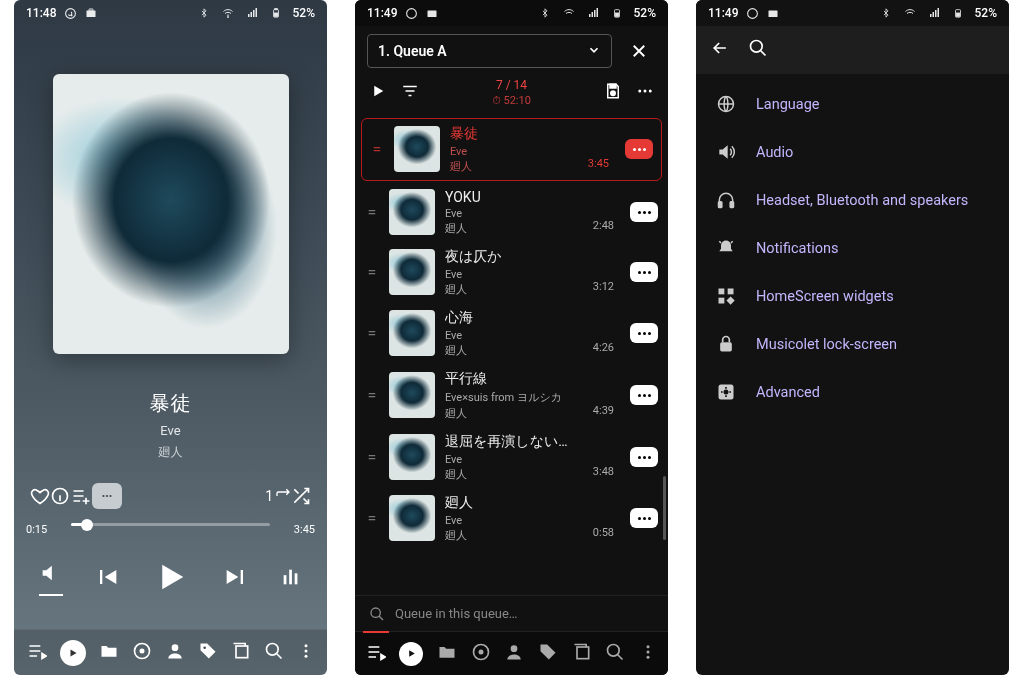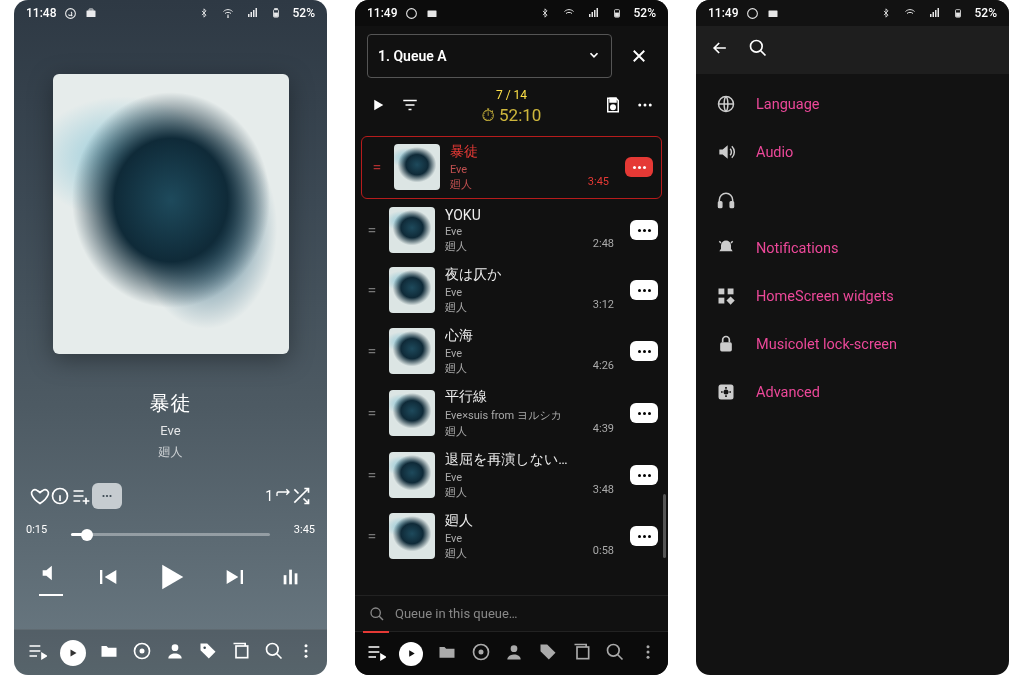--- a/index.html
+++ b/index.html
@@ -1,20 +1,20 @@
 <!DOCTYPE html>
 <html><head>
 <meta charset="utf-8">
 <style>
   * { box-sizing: border-box; margin: 0; padding: 0; }
   html, body { width: 1024px; height: 675px; font-family: -apple-system, Roboto, "Segoe UI", sans-serif; background: #fff; overflow: hidden; }
   body { display: flex; gap: 28px; padding: 0 14px; }
 
   .phone {
-    width: 313px; height: 675px; border-radius: 14px; overflow: hidden;
+    width: 313px; height: 675px; border-radius: 6px; overflow: hidden;
     display: flex; flex-direction: column; color: #fff; position: relative;
   }
 
   
   .np { background: linear-gradient(180deg,#2e3944 0%,#3c4954 30%,#4d5a63 60%,#6b7a83 100%); }
   .statusbar { height: 26px; display:flex; justify-content:space-between; align-items:center; padding:0 12px; font-size:12px; font-weight:500; }
   .sb-left { display:flex; gap:8px; align-items:center; }
   .sb-right { display:flex; gap:12px; align-items:center; }
   .sb-right svg, .sb-left svg { opacity:.9; }
   .np .album-art {
@@ -26,38 +26,38 @@
       #e6eceb;
     box-shadow: 0 6px 24px rgba(0,0,0,.35);
   }
   .np .meta { text-align:center; margin-top:36px; }
   .np .title { font-size:20px; font-weight:500; letter-spacing:1px; }
   .np .artist { font-size:13px; margin-top:6px; opacity:.85; }
   .np .album { font-size:12px; margin-top:6px; opacity:.7; }
   .np .row-icons { display:flex; justify-content:space-between; align-items:center; padding:0 16px; margin-top:22px; }
   .np .row-icons .chip { width:30px; height:26px; border-radius:6px; background:#c6ccd0; display:flex; align-items:center; justify-content:center; }
   .np .row-icons .chip svg { color:#3a4750; }
-  .np .seek { display:flex; align-items:flex-end; gap:24px; padding:0 12px; margin-top:14px; font-size:11px; }
+  .np .seek { display:flex; align-items:flex-start; gap:24px; padding:0 12px; margin-top:14px; font-size:11px; }
   .np .seek .track { flex:1; height:3px; background:rgba(255,255,255,.35); border-radius:2px; position:relative; }
   .np .seek .fill { position:absolute; left:0; top:0; bottom:0; width:8%; background:#fff; border-radius:2px; }
   .np .seek .thumb { position:absolute; left:8%; top:50%; width:12px; height:12px; border-radius:50%; background:#fff; transform:translate(-50%,-50%); }
   .np .transport { display:flex; justify-content:space-around; align-items:center; margin-top:20px; padding:0 10px; }
   .np .transport svg { color:#fff; }
   .np .transport .ind { width:24px; height:2px; background:#fff; margin:6px auto 0; }
   .np .btmbar { margin-top:auto; height:46px; background:rgba(0,0,0,.18); display:flex; align-items:center; justify-content:space-around; padding:0 6px; border-top:1px solid rgba(255,255,255,.08);}
   .np .btmbar .playchip { width:26px; height:26px; border-radius:50%; background:#fff; display:flex; align-items:center; justify-content:center; }
 
   
   .q { background:#111; }
   .q .statusbar { background:#0c0c0c; }
   .q .selector { display:flex; gap:10px; padding:8px 12px 6px; align-items:center; }
-  .q .dropdown { flex:1; height:44px; border:1px solid #555; border-radius:4px; display:flex; align-items:center; justify-content:space-between; padding:0 10px; font-size:14px; font-weight:600;}
+  .q .dropdown { flex:1; height:34px; border:1px solid #555; border-radius:4px; display:flex; align-items:center; justify-content:space-between; padding:0 10px; font-size:14px; font-weight:600;}
   .q .xbtn { width:34px; height:34px; display:flex; align-items:center; justify-content:center; }
   .q .qhead { display:flex; align-items:center; padding:4px 14px 8px; gap:14px; font-size:12px; }
-  .q .qhead .center { flex:1; text-align:center; line-height:1.3; color:#fde047;}
+  .q .qhead .center { flex:1; text-align:center; line-height:1.3; color:#ef4444;}
   .q .list { flex:1; overflow:hidden; position:relative; }
   .q .scrollind { position:absolute; right:2px; top:360px; width:3px; height:64px; background:#555; border-radius:2px;}
   .q .item { display:flex; align-items:center; padding:6px 10px 6px 10px; gap:10px; position:relative; }
   .q .item .drag { color:#777; font-size:16px; width:14px; text-align:center;}
   .q .item .art { width:46px; height:46px; border-radius:4px;
     background: radial-gradient(ellipse 60% 55% at 50% 45%, #1e4a5c 0%, #0f2a38 40%, transparent 70%),
                 radial-gradient(ellipse 70% 40% at 30% 30%, rgba(120,190,210,.8) 0%, transparent 55%),
                 #dce5e4;}
   .q .item .txt { flex:1; min-width:0; }
   .q .item .t { font-size:14px; color:#eee; white-space:nowrap; overflow:hidden; text-overflow:ellipsis;}
@@ -77,21 +77,21 @@
   .q .btmbar2 .active-underline { position:absolute; left:8px; bottom:42px; width:26px; height:2px; background:#e53935;}
   .q .btmbar2 .playchip { width:24px; height:24px; border-radius:50%; background:#fff; display:flex; align-items:center; justify-content:center;}
 
   
   .s { background:#121212; }
   .s .statusbar { background:#121212; }
   .s .appbar { height:48px; background:#1e1e1e; display:flex; align-items:center; padding:0 14px; gap:18px; }
   .s .appbar .title { font-size:19px; font-weight:400; flex:1;}
   .s .list2 { padding:6px 0; }
   .s .row2 { display:flex; align-items:center; gap:20px; padding:14px 20px; }
-  .s .row2 .lbl { font-size:14.5px; color:#ec4899; }
+  .s .row2 .lbl { font-size:14.5px; color:#c4b5fd; }
   .s .row2 svg { color:#ccc; flex-shrink:0;}
 
   .ic { display:inline-flex; }
 </style>
 </head>
 <body>
 
 <div class="phone np">
   <div class="statusbar">
     <div class="sb-left">
@@ -318,21 +318,21 @@
 
   <div class="qhead">
     <span><svg width="18" height="18" viewBox="0 0 24 24" fill="#fff">
           <path d="M7 5v14l12-7z"></path>
         </svg></span>
     <span><svg width="18" height="18" viewBox="0 0 24 24" fill="none" stroke="#fff" stroke-width="2">
           <path d="M3 6h18M6 12h12M10 18h4"></path>
         </svg></span>
     <div class="center">
       <div>7 / 14</div>
-      <div style="font-size:17px;opacity:.8">⏱ <span>52:10</span></div>
+      <div style="font-size:11px;opacity:.8">⏱ <span>52:10</span></div>
     </div>
     <span><svg width="18" height="18" viewBox="0 0 24 24" fill="none" stroke="#fff" stroke-width="2">
           <path d="M5 3h11l3 3v15H5z"></path>
           <rect x="8" y="3" width="8" height="5" fill="#fff"></rect>
           <circle cx="12" cy="15" r="3" fill="#fff"></circle>
         </svg></span>
     <span><svg width="18" height="18" viewBox="0 0 24 24" fill="#fff">
           <circle cx="5" cy="12" r="2"></circle>
           <circle cx="12" cy="12" r="2"></circle>
           <circle cx="19" cy="12" r="2"></circle>
@@ -571,20 +571,21 @@
                  <span class="lbl">Audio</span>
       </div>
       <div class="row2">
         <span class="ic">
           <svg width="20" height="20" viewBox="0 0 24 24" fill="none" stroke="currentColor" stroke-width="1.8">
             <path d="M4 14v-2a8 8 0 0116 0v2"></path>
             <rect x="3" y="14" width="4" height="7" rx="1" fill="currentColor"></rect>
             <rect x="17" y="14" width="4" height="7" rx="1" fill="currentColor"></rect>
           </svg>
         </span>
+                 <span class="lbl">Headset, Bluetooth and speakers</span>
       </div>
       <div class="row2">
         <span class="ic">
           <svg width="20" height="20" viewBox="0 0 24 24" fill="currentColor">
             <path d="M12 3a6 6 0 00-6 6v4l-2 3h16l-2-3V9a6 6 0 00-6-6z"></path>
             <path d="M4 4l2 2M20 4l-2 2" stroke="currentColor" stroke-width="1.8"></path>
           </svg>
         </span>
                  <span class="lbl">Notifications</span>
       </div>

